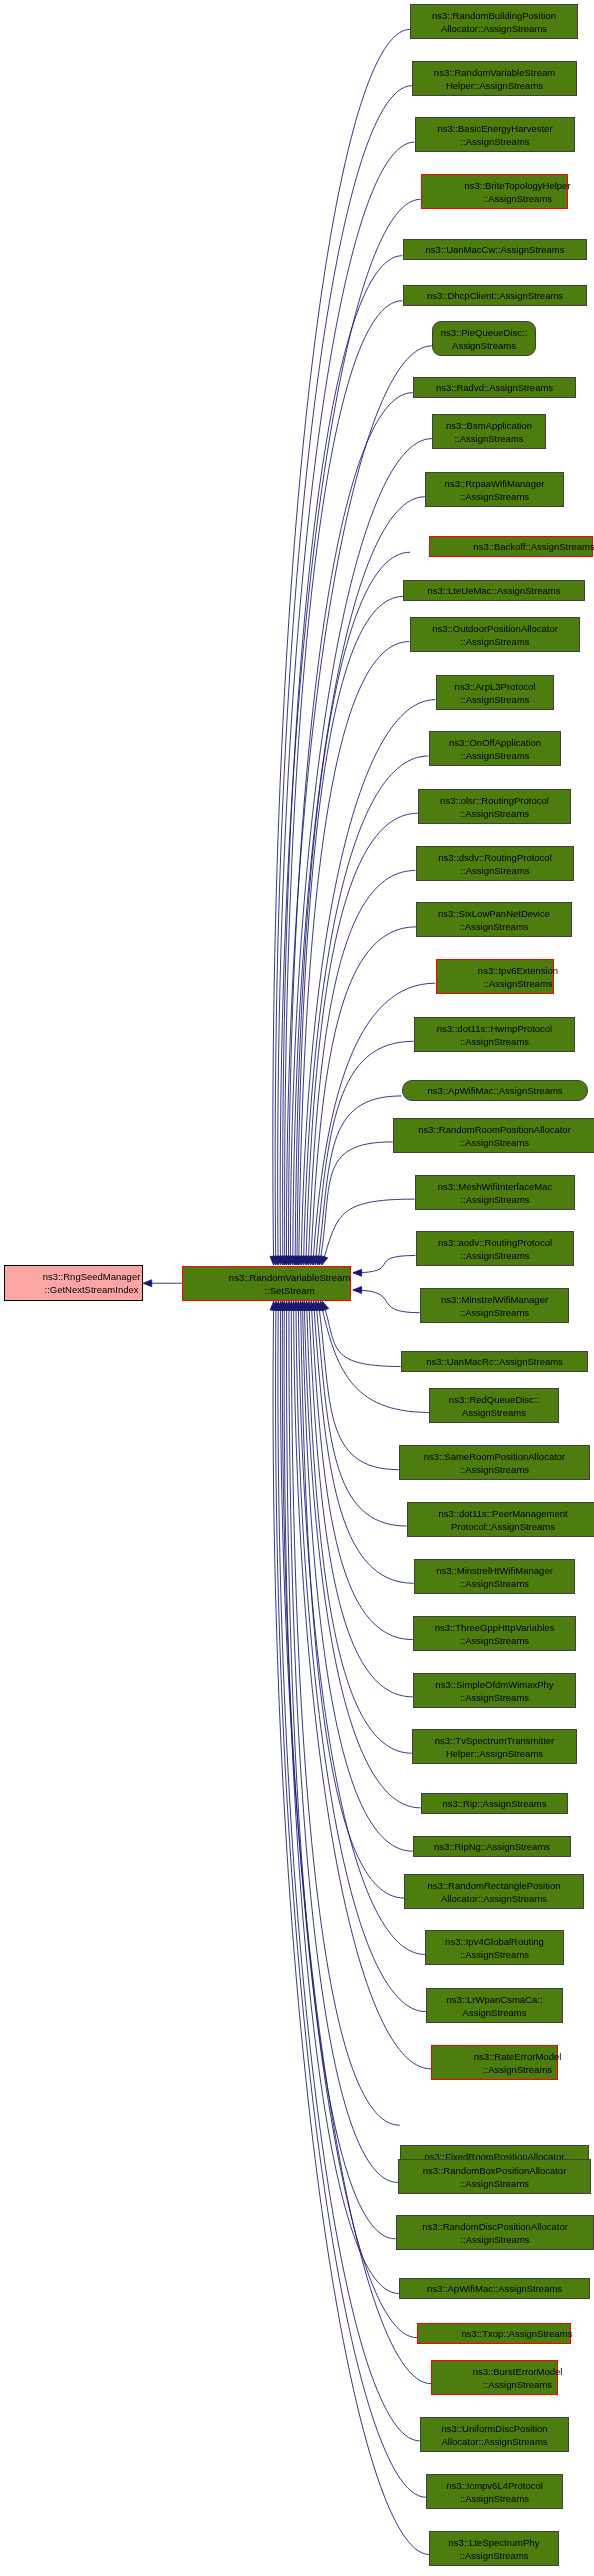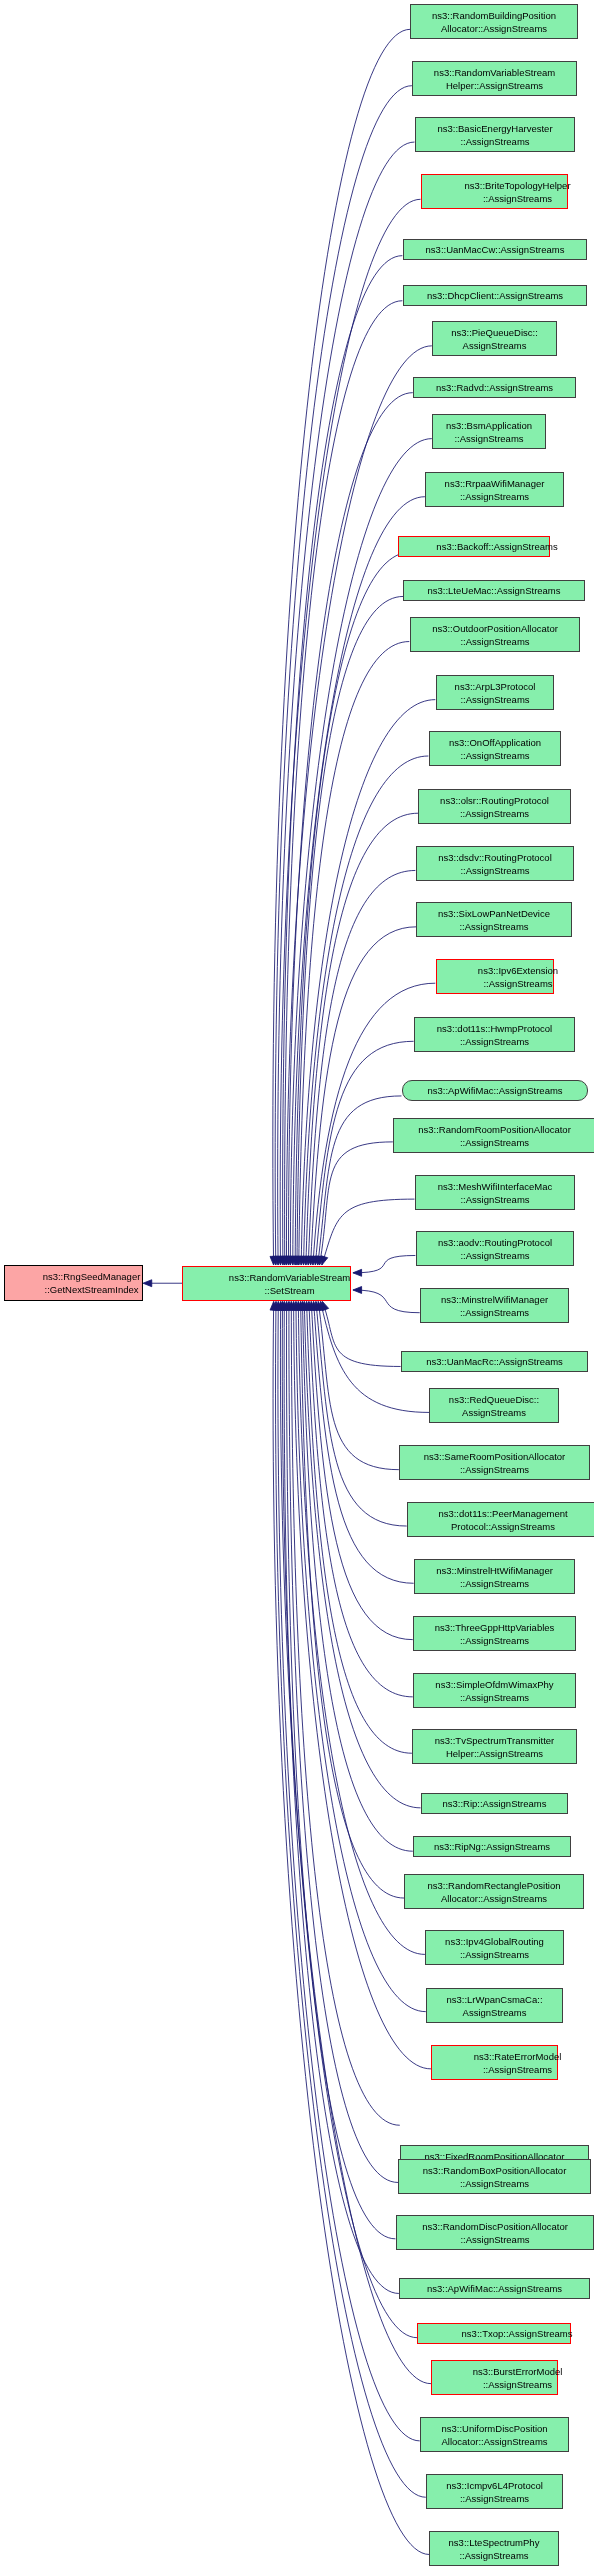--- a/index.html
+++ b/index.html
@@ -2,21 +2,21 @@
 <html style="font-size:14px"><head>
   <meta charset="utf-8">
   <style>
     html, body { margin: 0; padding: 0; background: #ffffff; }
     body { width: 594px; height: 2576px; position: relative; overflow: hidden;
            font-family: "Liberation Sans", "DejaVu Sans", sans-serif; }
     #graph { position: absolute; left: 0; top: 0; width: 594px; height: 2576px; }
     #edges { position: absolute; left: 0; top: 0; width: 594px; height: 2576px; }
     .node {
       position: absolute; box-sizing: border-box;
-      background: #86efac; border: 1px solid #404040;
+      background: #4d7c0f; border: 1px solid #404040;
       font-size: 9.5px; line-height: 13px; color: #000;
       text-align: center; display: flex; flex-direction: column;
       align-items: center; justify-content: center; white-space: nowrap;
       cursor: pointer;
     }
     .node.red { border-color: #ff0000; padding-left: 46px; }
     .node.grey { background: #fca5a5; border-color: #000000; cursor: default; padding-left: 37px; }
     .node span { display: block; }
   </style>
 </head>
@@ -150,36 +150,36 @@
       <div class="node red" style="left: 421px; top: 174px; width: 147px; height: 35px;">
         <span>ns3::BriteTopologyHelper</span>
         <span>::AssignStreams</span>
       </div>
       <div class="node" style="left: 403px; top: 239px; width: 184px; height: 21px;">
         <span>ns3::UanMacCw::AssignStreams</span>
       </div>
       <div class="node" style="left: 403px; top: 285px; width: 184px; height: 21px;">
         <span>ns3::DhcpClient::AssignStreams</span>
       </div>
-      <div class="node" style="left: 432px; top: 321px; width: 125px; height: 35px;">
+      <div class="node" style="left: 432px; top: 321px; width: 104px; height: 35px; border-radius: 9px;">
         <span>ns3::PieQueueDisc::</span>
         <span>AssignStreams</span>
       </div>
       <div class="node" style="left: 413px; top: 377px; width: 163px; height: 21px;">
         <span>ns3::Radvd::AssignStreams</span>
       </div>
       <div class="node" style="left: 432px; top: 414px; width: 114px; height: 35px;">
         <span>ns3::BsmApplication</span>
         <span>::AssignStreams</span>
       </div>
       <div class="node" style="left: 425px; top: 472px; width: 139px; height: 35px;">
         <span>ns3::RrpaaWifiManager</span>
         <span>::AssignStreams</span>
       </div>
-      <div class="node red" style="left: 398px; top: 536px; width: 152px; height: 21px;">
+      <div class="node red" style="left: 429px; top: 536px; width: 164px; height: 21px;">
         <span>ns3::Backoff::AssignStreams</span>
       </div>
       <div class="node" style="left: 403px; top: 580px; width: 182px; height: 21px;">
         <span>ns3::LteUeMac::AssignStreams</span>
       </div>
       <div class="node" style="left: 410px; top: 617px; width: 170px; height: 35px;">
         <span>ns3::OutdoorPositionAllocator</span>
         <span>::AssignStreams</span>
       </div>
       <div class="node" style="left: 436px; top: 675px; width: 118px; height: 35px;">

